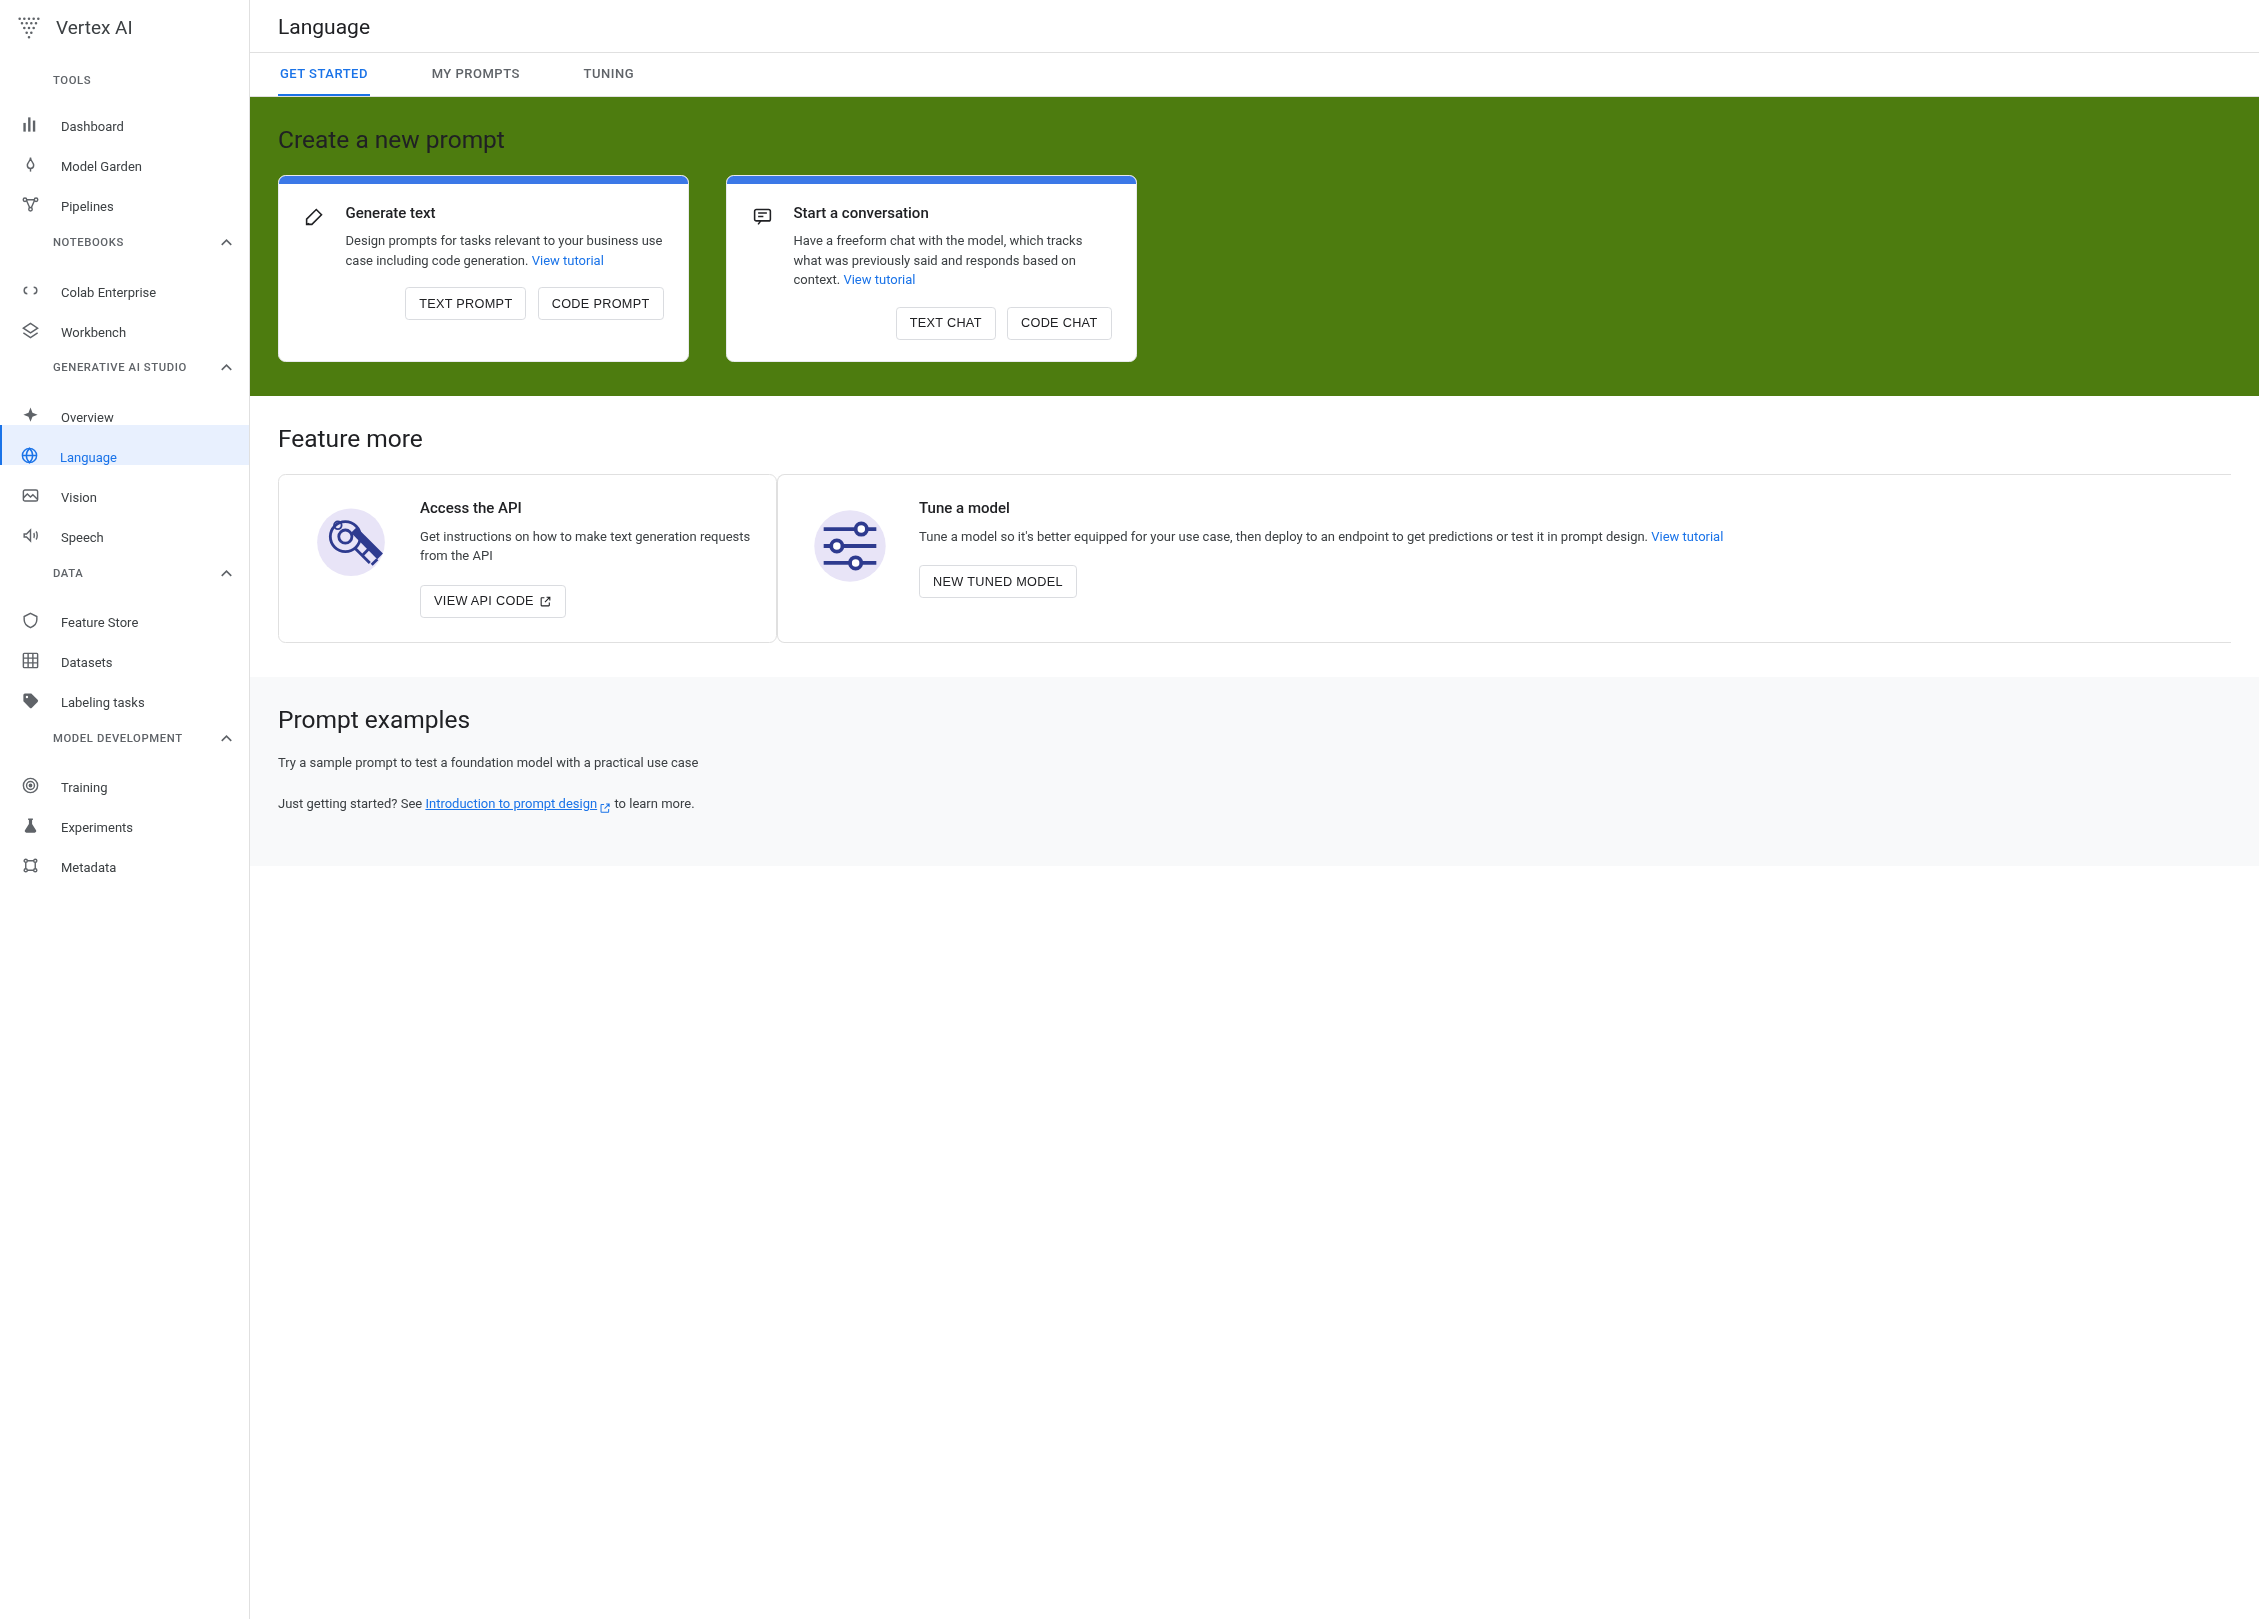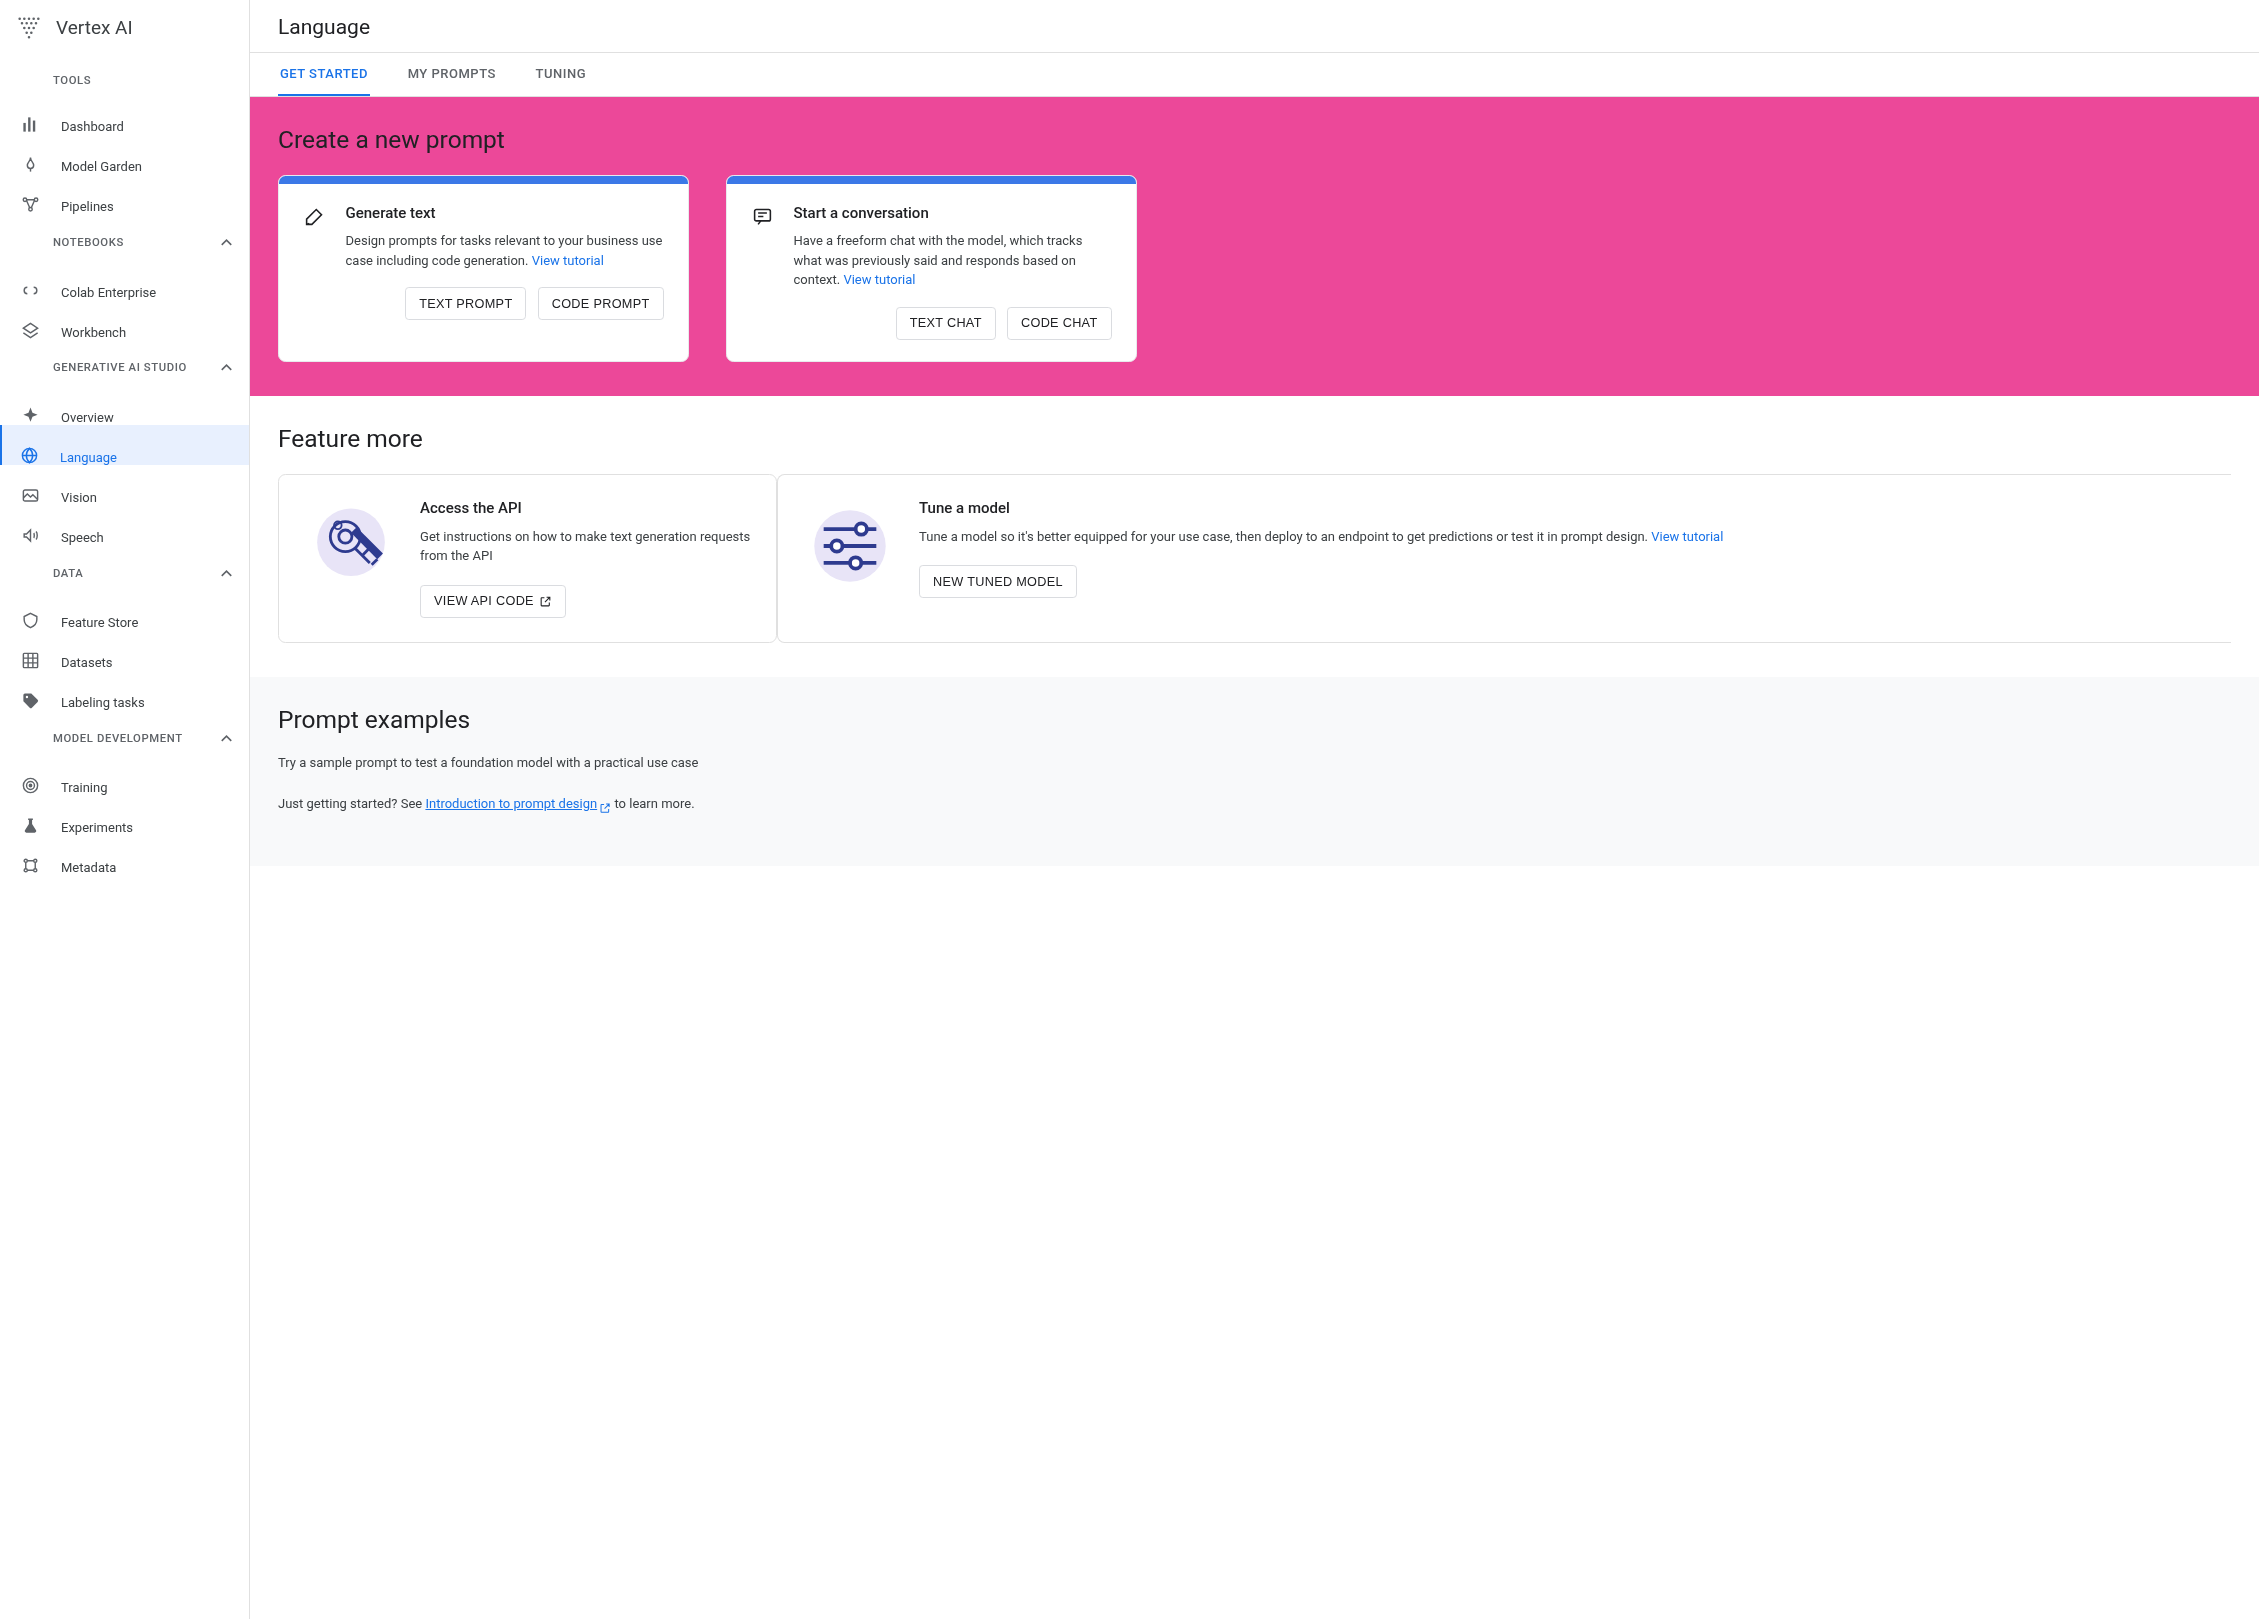--- a/index.html
+++ b/index.html
@@ -100,39 +100,39 @@
     }
     .page-title {
       font-size: 21px;
       font-weight: 400;
       color: #202124;
     }
     .tabs {
       display: flex;
       padding: 0 28px;
       border-bottom: 0.9px solid #e0e0e0;
-      gap: 36px;
+      gap: 60px;
     }
     .tab {
       padding: 13px 1.9px;
       font-size: 13px;
       font-weight: 500;
       letter-spacing: 0.5px;
       color: #5f6368;
       cursor: pointer;
       border-bottom: 2.8px solid transparent;
     }
     .tab.active {
       color: #1a73e8;
       border-bottom-color: #1a73e8;
     }
     .section {
       padding: 28px 28px 34px 28px;
     }
-    .section-purple { background: #ec4899; }
+    .section-purple { background: #4d7c0f; }
     .section-white { background: #fff; }
     .section-grey { background: #f8f9fa; }
     .section-title {
       font-size: 24.5px;
       font-weight: 400;
       color: #202124;
       margin-bottom: 21px;
     }
     .cards {
       display: flex;

